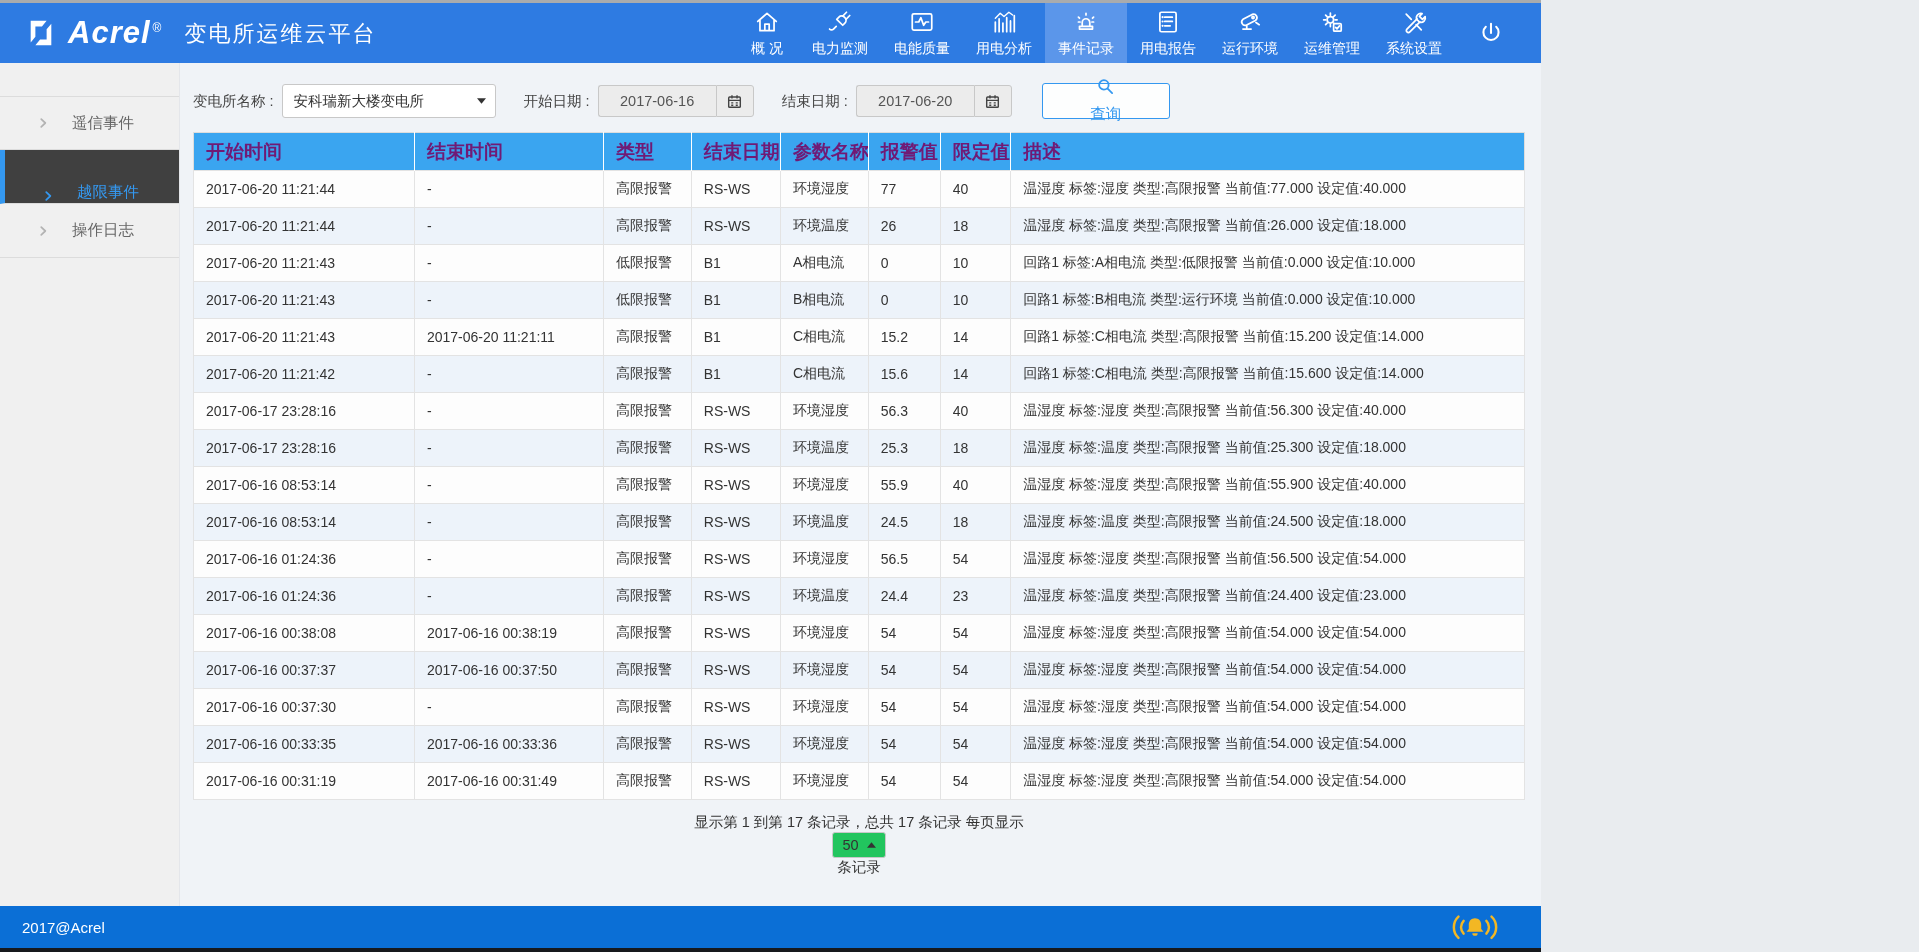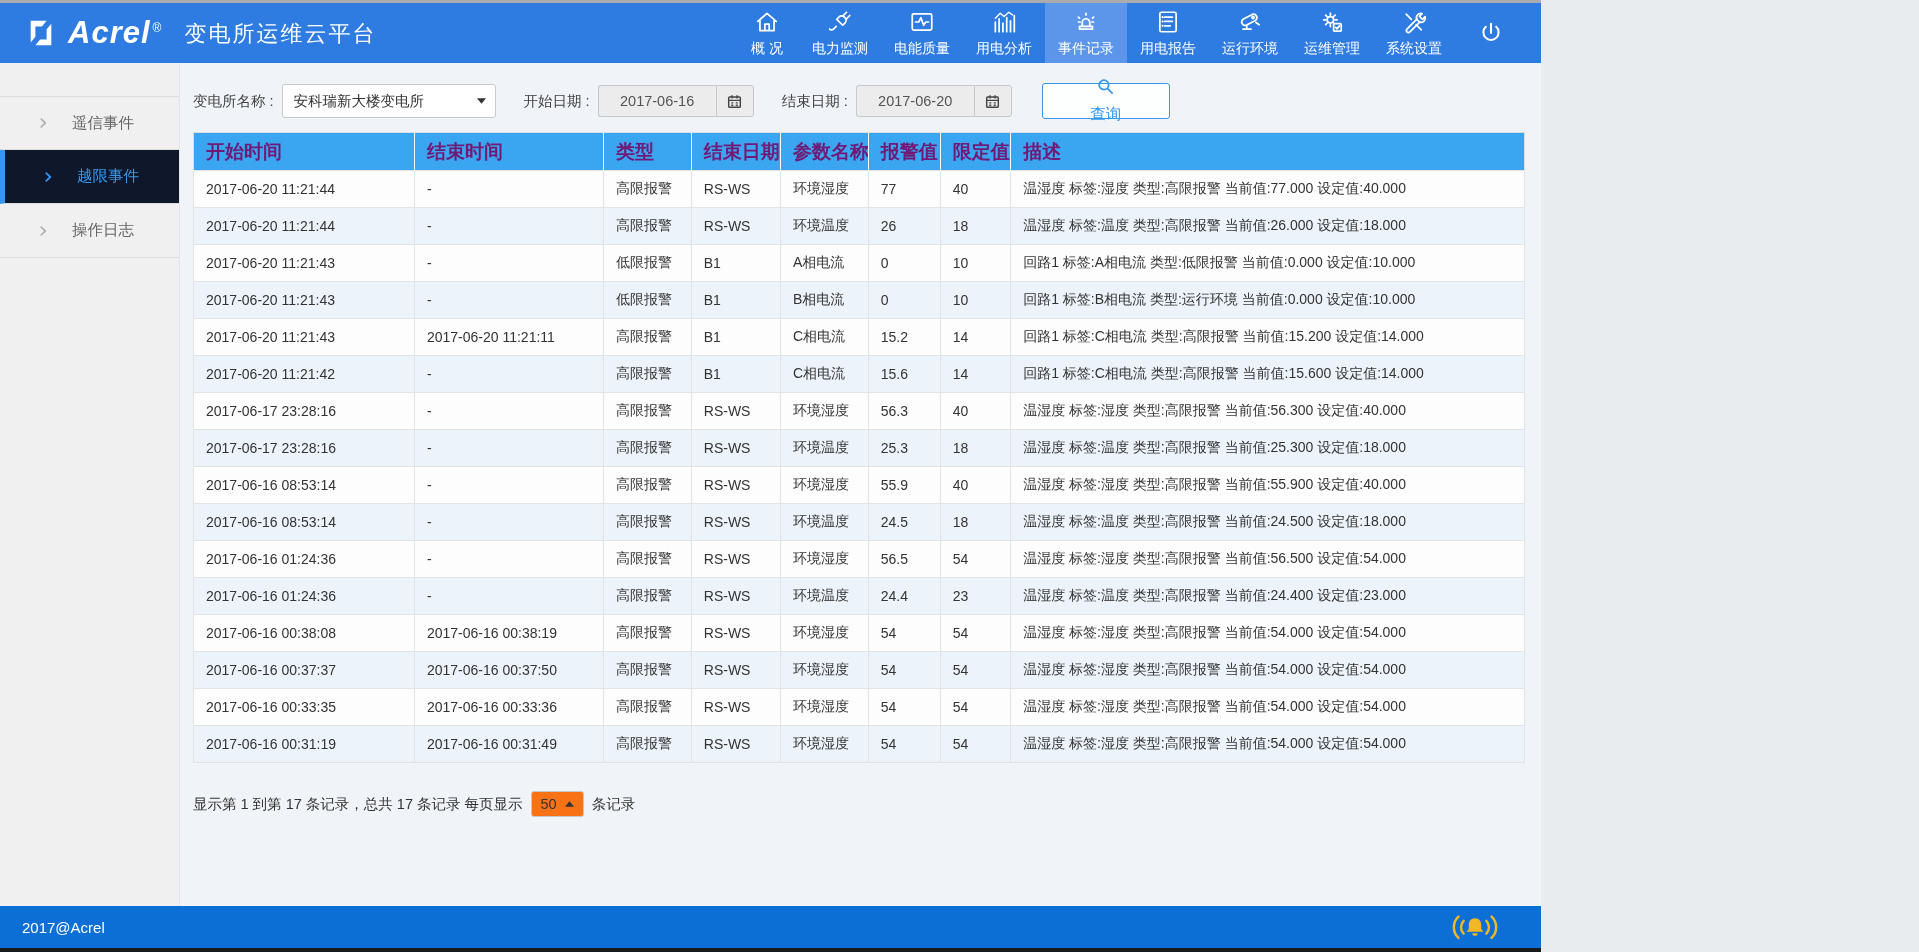--- a/index.html
+++ b/index.html
@@ -27,21 +27,21 @@
   .power-btn svg { width:26px; height:26px; }
   .icon { display:inline-flex; color:inherit; }
 
   
   .app-body { flex:1 1 auto; display:flex; min-height:0; }
   .sidebar { width:180px; flex:0 0 auto; background:var(--sidebar-bg,#f0f0f0); border-right:1px solid #e4e6ea; padding-top:33px; }
   .side-item { height:54px; display:flex; align-items:center; gap:22px; padding-left:36px; font-size:15.5px; color:#666;
                border-bottom:1px solid #dcdcdc; cursor:pointer; }
   .side-item:first-child { border-top:1px solid #dcdcdc; }
   .side-item .icon svg { width:14px; height:14px; color:#b3b3b3; }
-  .side-item.active { background:#0f172a; border-left:5px solid var(--accent-blue,#3498f0); color:var(--accent-blue,#3498f0); }
+  .side-item.active { background:#404040; border-left:5px solid var(--accent-blue,#3498f0); color:var(--accent-blue,#3498f0);align-items:flex-end; }
   .side-item.active .icon svg { color:var(--accent-blue,#3498f0); }
 
   .content { flex:1 1 auto; padding:20px 16px 0 13px; min-width:0; }
 
   
   .filter-bar { display:flex; align-items:center; height:36px; font-size:14.5px; color:#444; }
   .f-label { white-space:nowrap; margin-right:8px; }
   .select { width:214px; height:34px; background:#fff; border:1px solid #c8c8c8; border-radius:3px; display:flex; align-items:center;
             justify-content:space-between; padding:0 9px 0 11px; font-size:14.5px; color:#333; cursor:pointer; }
   .select .caret svg { width:9px; height:6px; color:#333; }
@@ -61,22 +61,22 @@
   table.events-table { width:100%; margin-top:13px; border-collapse:collapse; background:#fff; table-layout:fixed; }
   .events-table th { background:var(--table-header-blue,#3aa5f0); color:#701a75; height:38px; font-size:19px; font-weight:bold;
                      text-align:left; padding:0 12px; border-right:1px solid rgba(255,255,255,.45); white-space:nowrap; overflow:hidden; }
   .events-table th:last-child { border-right:none; }
   .events-table td { height:37px; padding:0 12px; font-size:14px; color:#333; border:1px solid #e3e3e3; white-space:nowrap; overflow:hidden; }
   .events-table tbody tr:nth-child(odd)  { background:#fdfdfd; }
   .events-table tbody tr:nth-child(even) { background:var(--row-alt,#edf3fa); }
   .events-table { border:1px solid #ddd; }
 
   
-  .pagination { margin-top:28px; display:flex; align-items:center; font-size:14.5px; color:#333; }
-  .page-size { margin:0 8px; background:#f97316; border:1px solid #c8c8c8; border-radius:3px; padding:4px 9px; display:inline-flex;
+  .pagination { margin-top:13px; display:flex; align-items:center; font-size:14.5px; color:#333;flex-direction:column; }
+  .page-size { margin:0 8px; background:#22c55e; border:1px solid #c8c8c8; border-radius:3px; padding:4px 9px; display:inline-flex;
                align-items:center; gap:8px; cursor:pointer; }
   .page-size .caret-up svg { width:9px; height:6px; color:#333; }
 
   
   footer { height:42px; flex:0 0 auto; background:var(--footer-blue,#0b6fd6); color:#fff; display:flex; align-items:center;
            justify-content:space-between; padding:0 42px 0 22px; font-size:15px; }
   .bell { color:var(--bell-gold,#f2b724); cursor:pointer; display:inline-flex; }
   .bell svg { width:48px; height:31px; }
   .bottom-edge { height:4px; background:#17191d; flex:0 0 auto; }
 </style>
@@ -427,20 +427,30 @@
               <td>2017-06-16 00:37:37</td>
               <td>2017-06-16 00:37:50</td>
               <td>高限报警</td>
               <td>RS-WS</td>
               <td>环境湿度</td>
               <td>54</td>
               <td>54</td>
               <td>温湿度 标签:湿度 类型:高限报警 当前值:54.000 设定值:54.000</td>
             </tr>
             <tr>
+              <td>2017-06-16 00:37:30</td>
+              <td>-</td>
+              <td>高限报警</td>
+              <td>RS-WS</td>
+              <td>环境湿度</td>
+              <td>54</td>
+              <td>54</td>
+              <td>温湿度 标签:湿度 类型:高限报警 当前值:54.000 设定值:54.000</td>
+            </tr>
+            <tr>
               <td>2017-06-16 00:33:35</td>
               <td>2017-06-16 00:33:36</td>
               <td>高限报警</td>
               <td>RS-WS</td>
               <td>环境湿度</td>
               <td>54</td>
               <td>54</td>
               <td>温湿度 标签:湿度 类型:高限报警 当前值:54.000 设定值:54.000</td>
             </tr>
             <tr>

